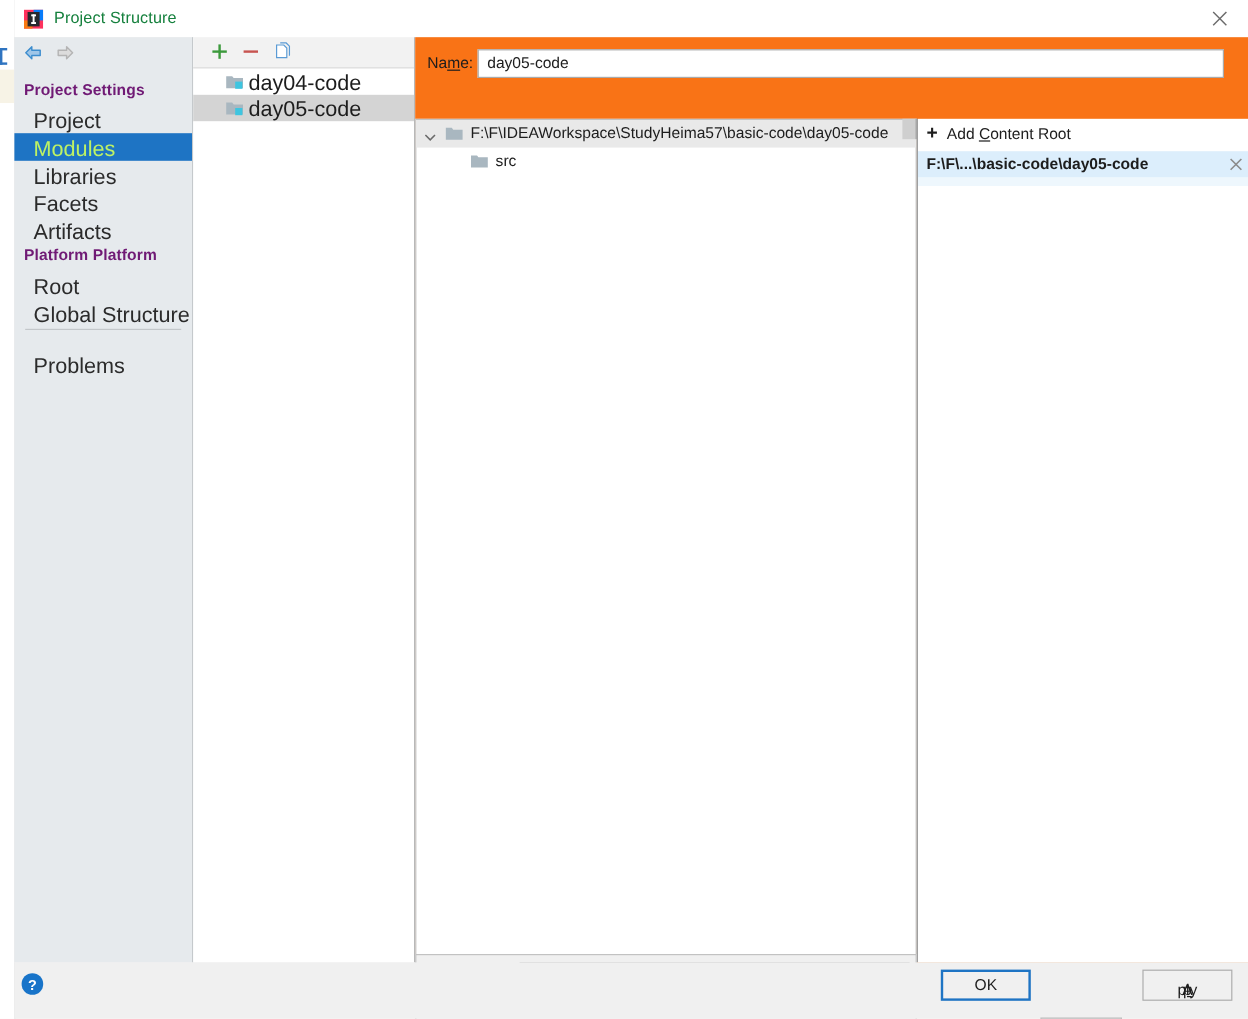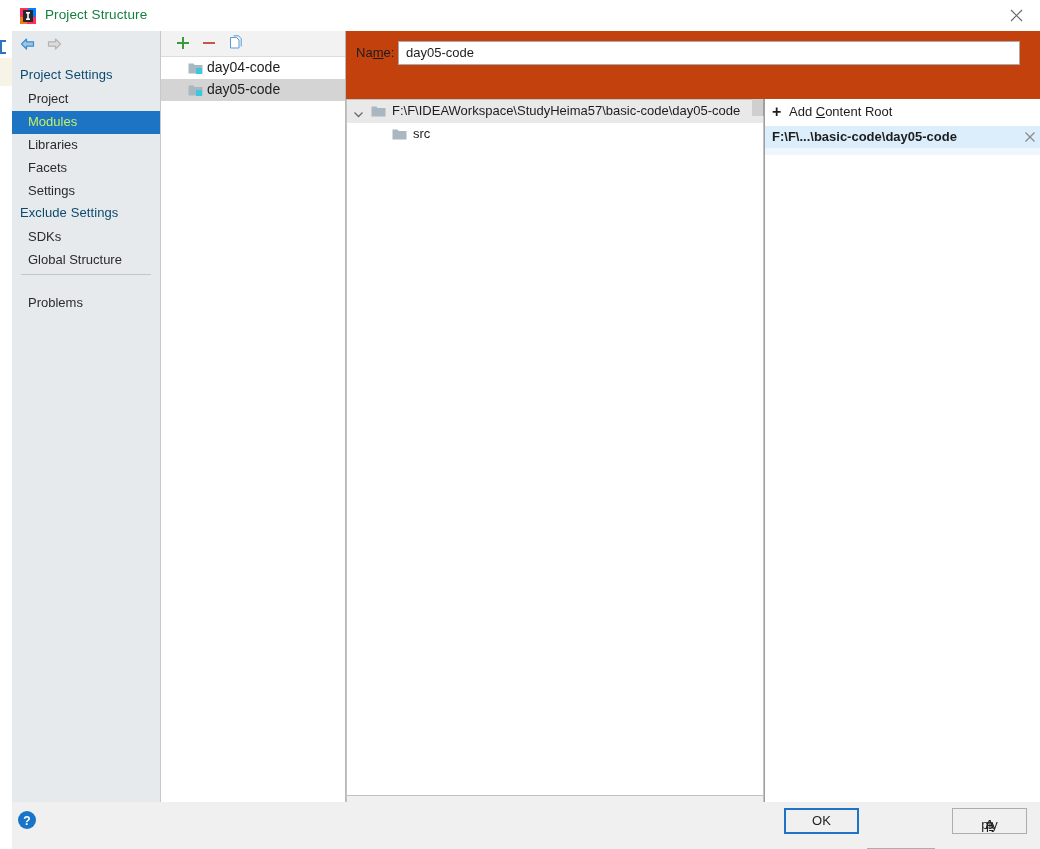--- a/index.html
+++ b/index.html
@@ -80,26 +80,26 @@
     background: #e6eaed;
     border-right: 1px solid #c5c9cc;
     box-sizing: border-box;
   }
   #navbar { position: absolute; left: 0; top: 0; width: 148px; height: 26px; }
   .nav-arrow { position: absolute; top: 5px; width: 18px; height: 16px; cursor: default; }
   #nav-back { left: 7px; }
   #nav-fwd  { left: 33px; }
 
   .side-group {
-    position: absolute; left: 8px; font-weight: normal; font-size: 13px;
-    color: #0c4a6e; letter-spacing: .1px;
+    position: absolute; left: 8px; font-weight: bold; font-size: 13px;
+    color: #701a75; letter-spacing: .1px;
   }
   .side-item {
     position: absolute; left: 0; width: 148px; height: 23px;
-    font-size: 13px; color: #2b2b2b; cursor: default;
+    font-size: 18px; color: #2b2b2b; cursor: default;
   }
   .side-item span { position: absolute; left: 16px; top: 3px; }
   .side-item.selected { background: #1e74c4; }
   .side-item.selected span { color: #bef264; }
   #side-divider {
     position: absolute; left: 9px; top: 243px; width: 130px; height: 1px;
     background: #c3c7ca;
   }
 
   
@@ -117,26 +117,26 @@
   .tb-btn { position: absolute; top: 4px; width: 20px; height: 18px; cursor: default; }
   #tb-add { left: 14px; }
   #tb-remove { left: 40px; }
   #tb-copy { left: 67px; }
 
   .module-row {
     position: absolute; left: 0; width: 184px; height: 22px; cursor: default;
   }
   .module-row.selected { background: #d4d4d4; }
   .module-row .m-icon { position: absolute; left: 27px; top: 4px; width: 15px; height: 14px; }
-  .module-row .m-label { position: absolute; left: 46px; top: 2px; font-size: 14px; color: #1d1d1d; }
+  .module-row .m-label { position: absolute; left: 46px; top: 2px; font-size: 18px; color: #1d1d1d; }
 
   
   #detail {
     position: absolute; left: 334px; top: 0; width: 694px; height: 771px;
-    background: #c2410c;
+    background: #f97316;
   }
 
   #name-row { position: absolute; left: 0; top: 10px; width: 694px; height: 24px; }
   #name-label { position: absolute; left: 10px; top: 4px; font-size: 13px; color: #1d1d1d; }
   #name-input {
     position: absolute; left: 52px; top: 0; width: 622px; height: 24px;
     background: #ffffff; border: 1px solid #a9a9a9; box-sizing: border-box;
   }
   #name-input-text { position: absolute; left: 7px; top: 3px; font-size: 13px; color: #1d1d1d; }
 
@@ -298,27 +298,27 @@
       <div class="side-item selected" style="top:80px">
         <span>Modules</span>
       </div>
       <div class="side-item" style="top:103px">
         <span>Libraries</span>
       </div>
       <div class="side-item" style="top:126px">
         <span>Facets</span>
       </div>
       <div class="side-item" style="top:149px">
-        <span>Settings</span>
-      </div>
-
-      <div class="side-group" style="top:174px">Exclude Settings</div>
+        <span>Artifacts</span>
+      </div>
+
+      <div class="side-group" style="top:174px">Platform Platform</div>
 
       <div class="side-item" style="top:195px">
-        <span>SDKs</span>
+        <span>Root</span>
       </div>
       <div class="side-item" style="top:218px">
         <span>Global Structure</span>
       </div>
 
       <div id="side-divider"></div>
 
       <div class="side-item" style="top:261px">
         <span>Problems</span>
       </div>

